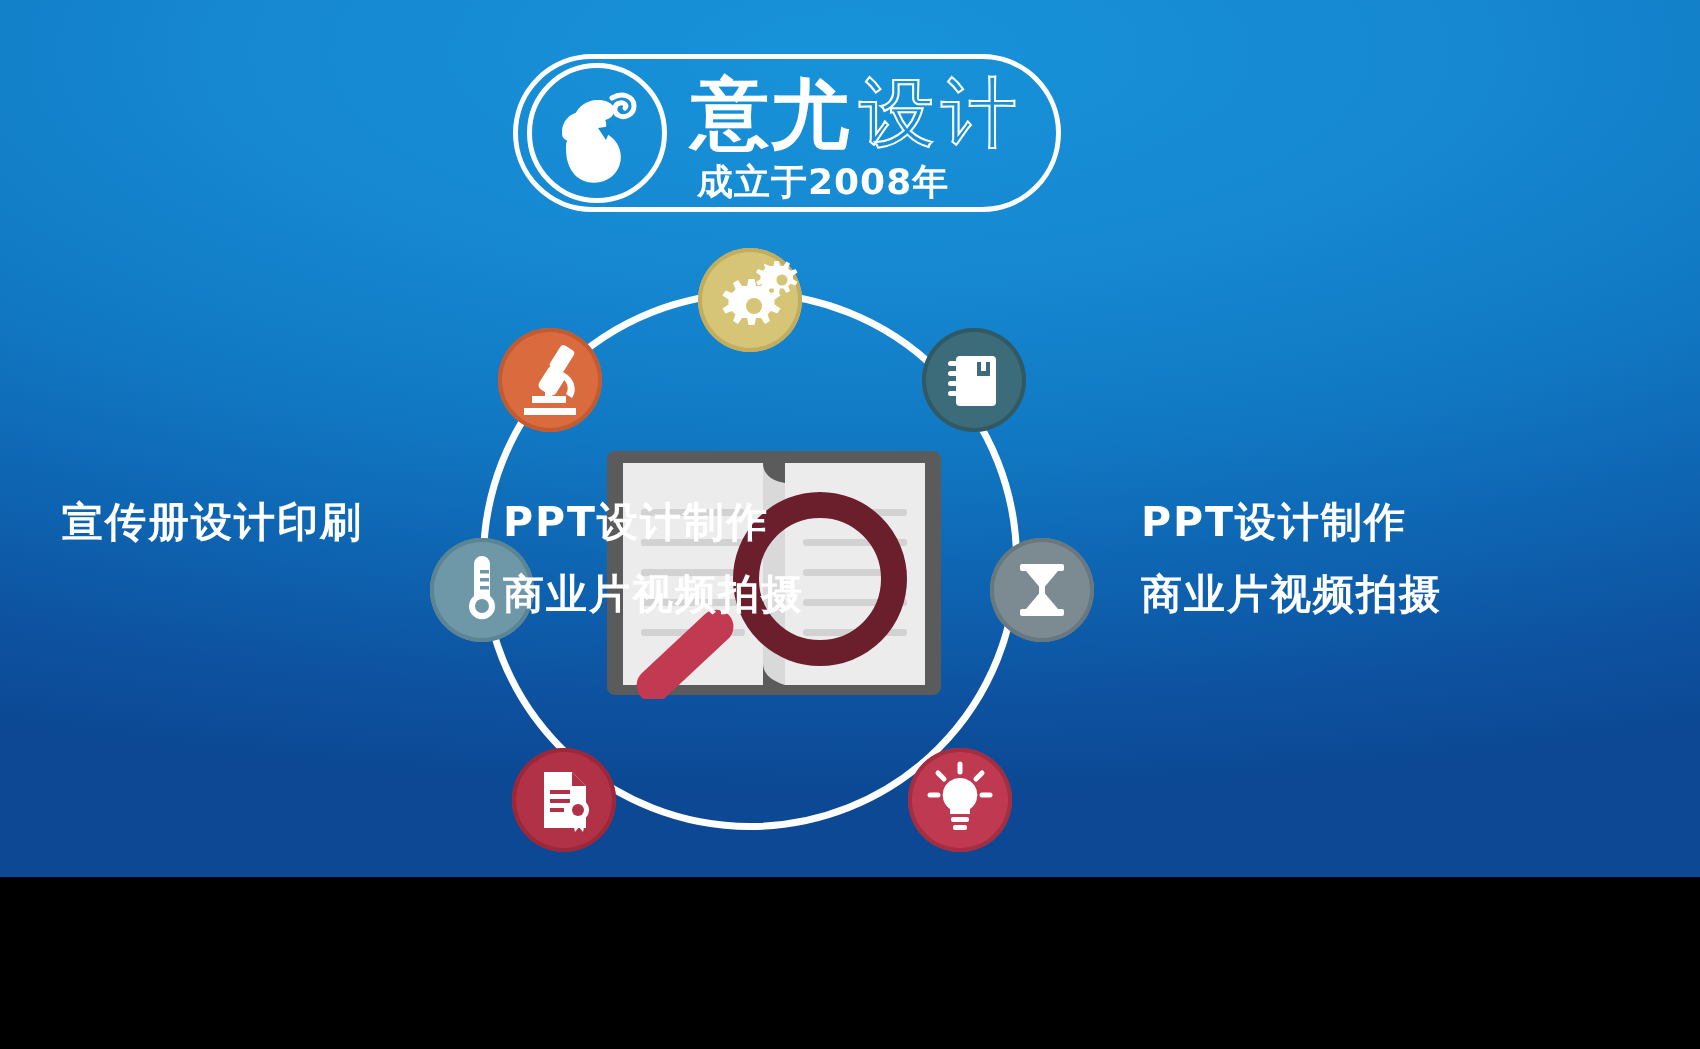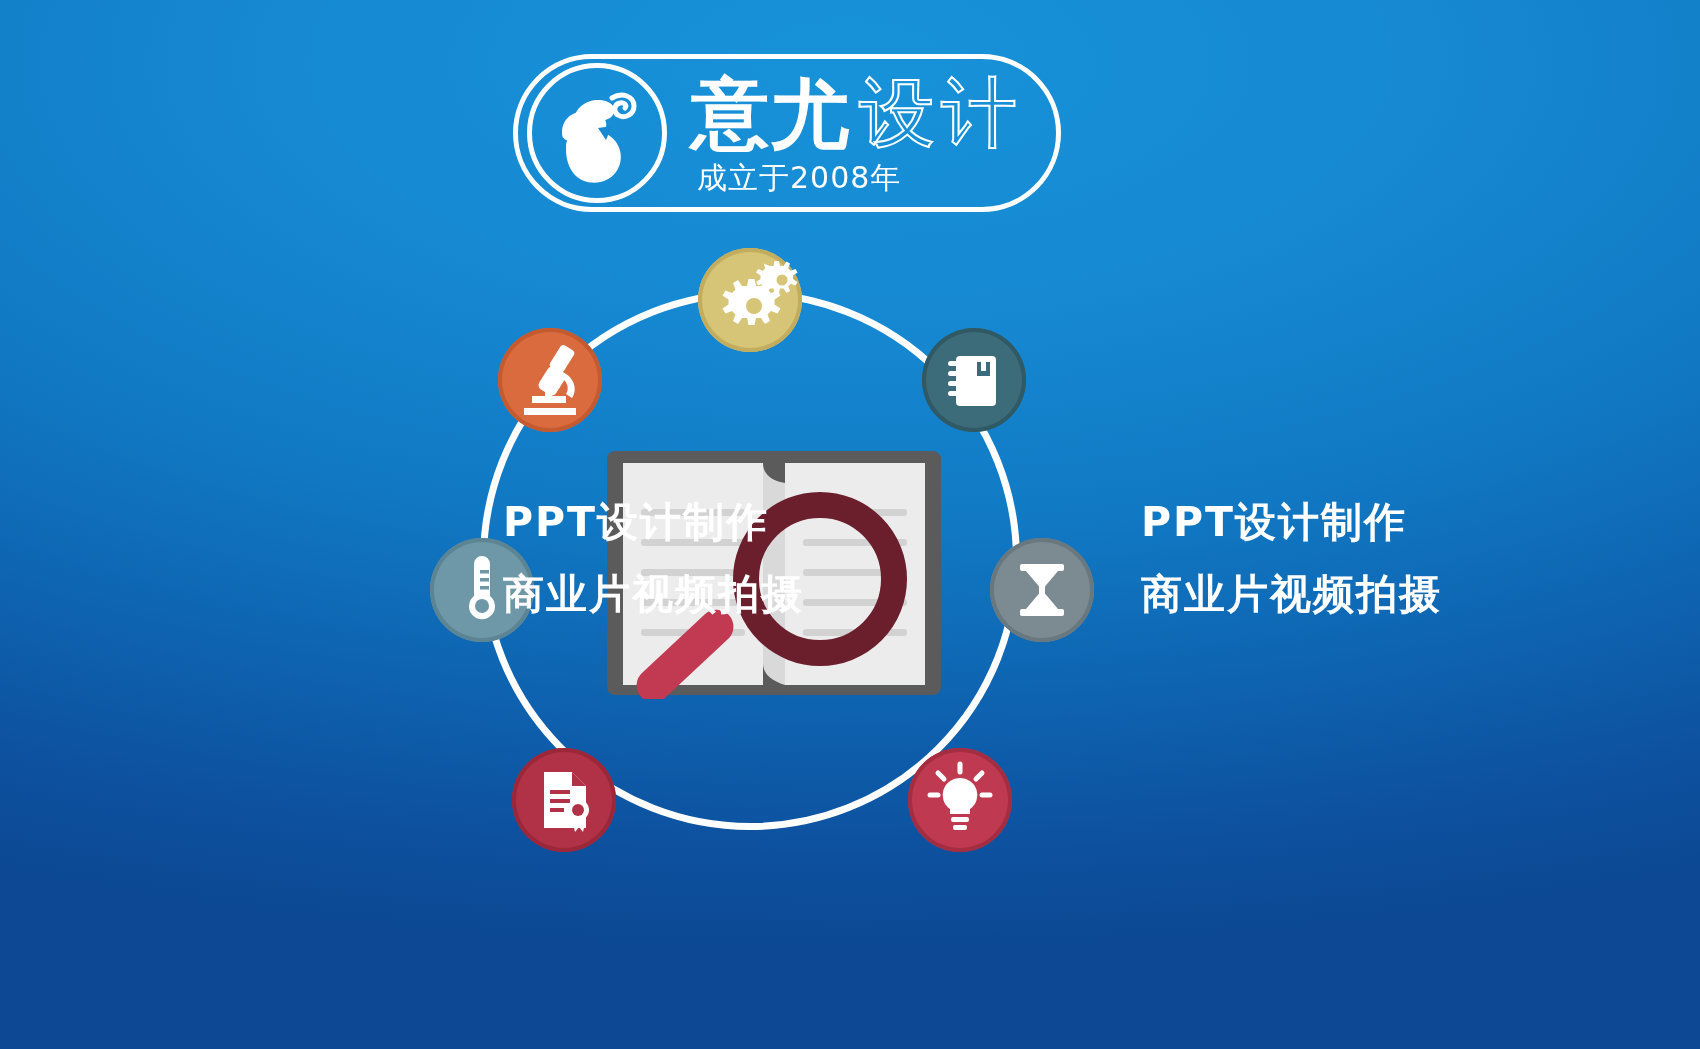--- a/index.html
+++ b/index.html
@@ -2,21 +2,21 @@
 <html><head>
 <meta charset="utf-8">
 <style>
   html, body {
     margin: 0; padding: 0;
     background: #000;
   }
   .stage {
     position: relative;
     width: 1700px;
-    height: 1049px;
+    height: 877px;
     overflow: hidden;
     font-family: "DejaVu Sans", "Liberation Sans", sans-serif;
     background: radial-gradient(ellipse 120% 85% at 50% 6%, #1792d8 0%, #1689d2 28%, #1179c4 52%, #0e63b0 72%, #0d519f 88%, #0c4893 100%);
   }
   
   .logo-wrap {
     position: absolute;
     left: 513px; top: 54px;
     width: 548px; height: 158px;
   }
@@ -59,22 +59,22 @@
     font-weight: 400;
     color: transparent;
     -webkit-text-stroke: 2px #ffffff;
     letter-spacing: 6px;
     vertical-align: middle;
     margin-left: 8px;
   }
   .logo-sub {
     position: absolute;
     left: 184px; top: 104px;
-    font-size: 30px;
-    font-weight: 400;
+    font-size: 36px;
+    font-weight: 700;
     color: #ffffff;
     letter-spacing: 1px;
     white-space: nowrap;
   }
   
   .ring-area {
     position: absolute;
     left: 430px; top: 240px;
     width: 640px; height: 640px;
   }
@@ -265,20 +265,21 @@
         <rect x="200" y="182" width="104" height="7" rx="3"></rect>
       </g>
     </g>
     <g>
       <rect x="22" y="192" width="120" height="34" rx="17" fill="#c23a52" transform="rotate(-43 82 209)"></rect>
       <circle cx="217" cy="132" r="74" fill="none" stroke="#6b1f2c" stroke-width="26"></circle>
     </g>
   </svg>
 
   <div class="copy left">
+    <span class="line">宣传册设计印刷</span>
   </div>
 
   <div class="copy center">
     <span class="line">PPT设计制作</span>
     <span class="line">商业片视频拍摄</span>
   </div>
 
   <div class="copy right">
     <span class="line">PPT设计制作</span>
     <span class="line">商业片视频拍摄</span>

